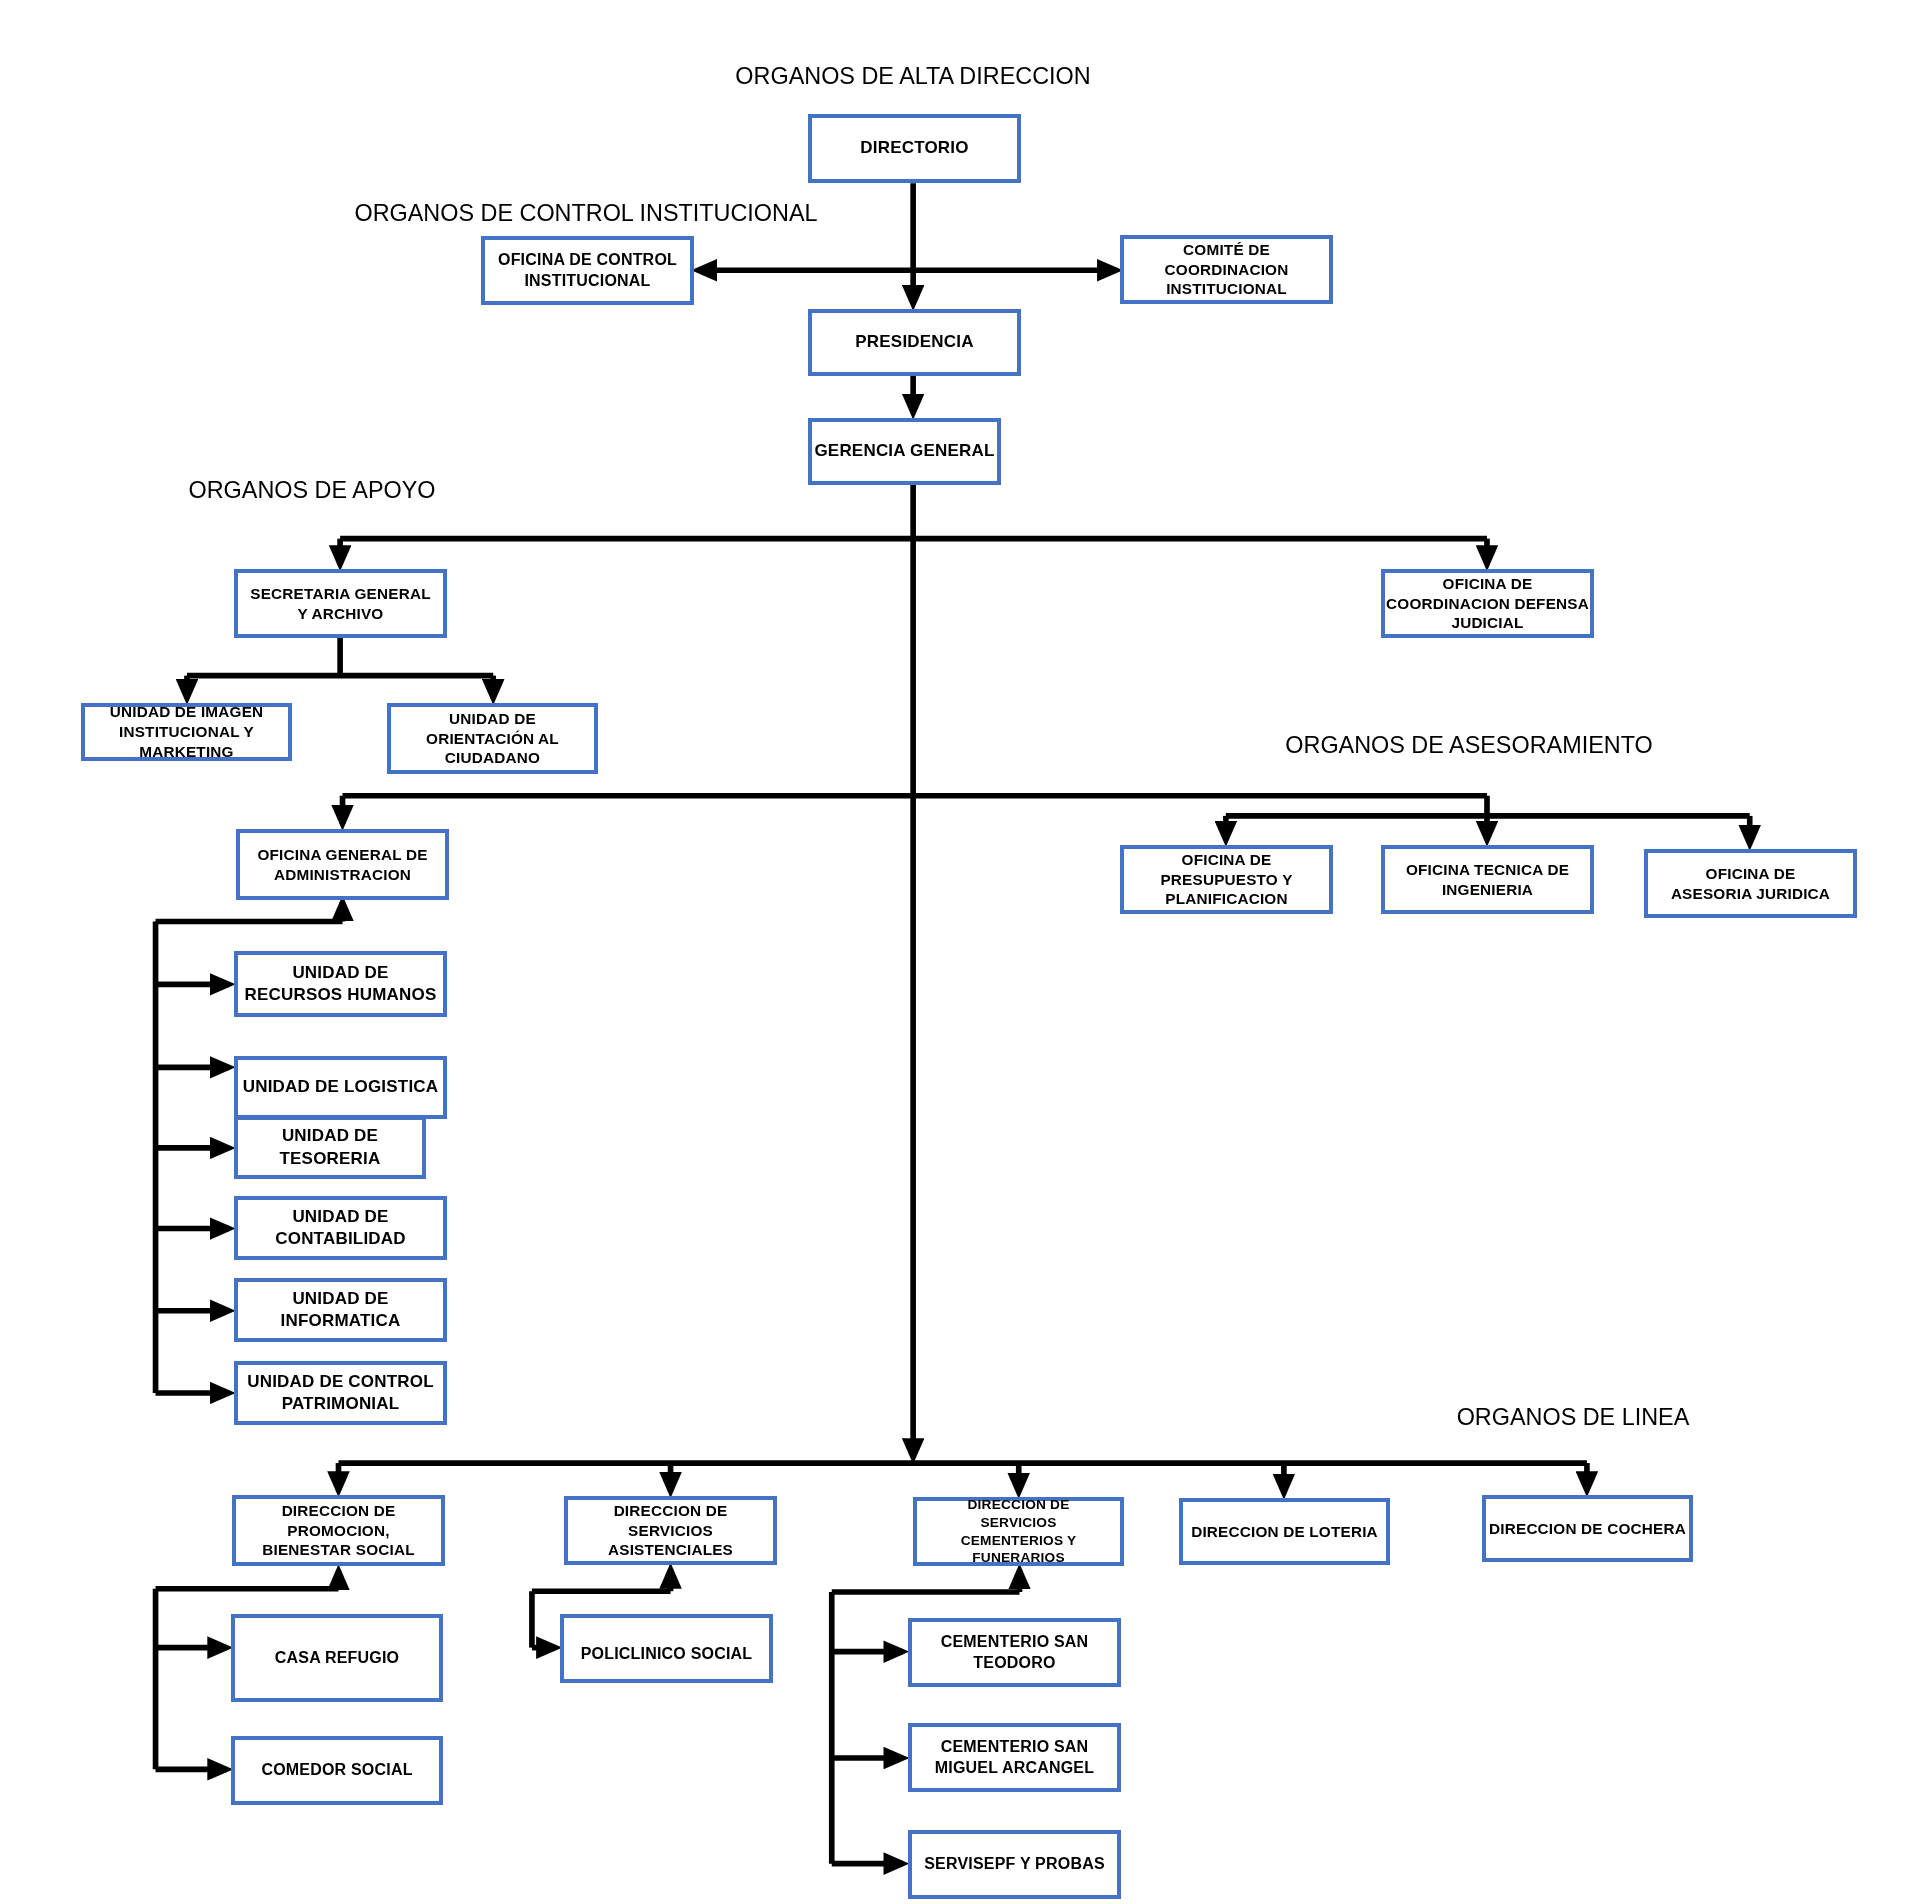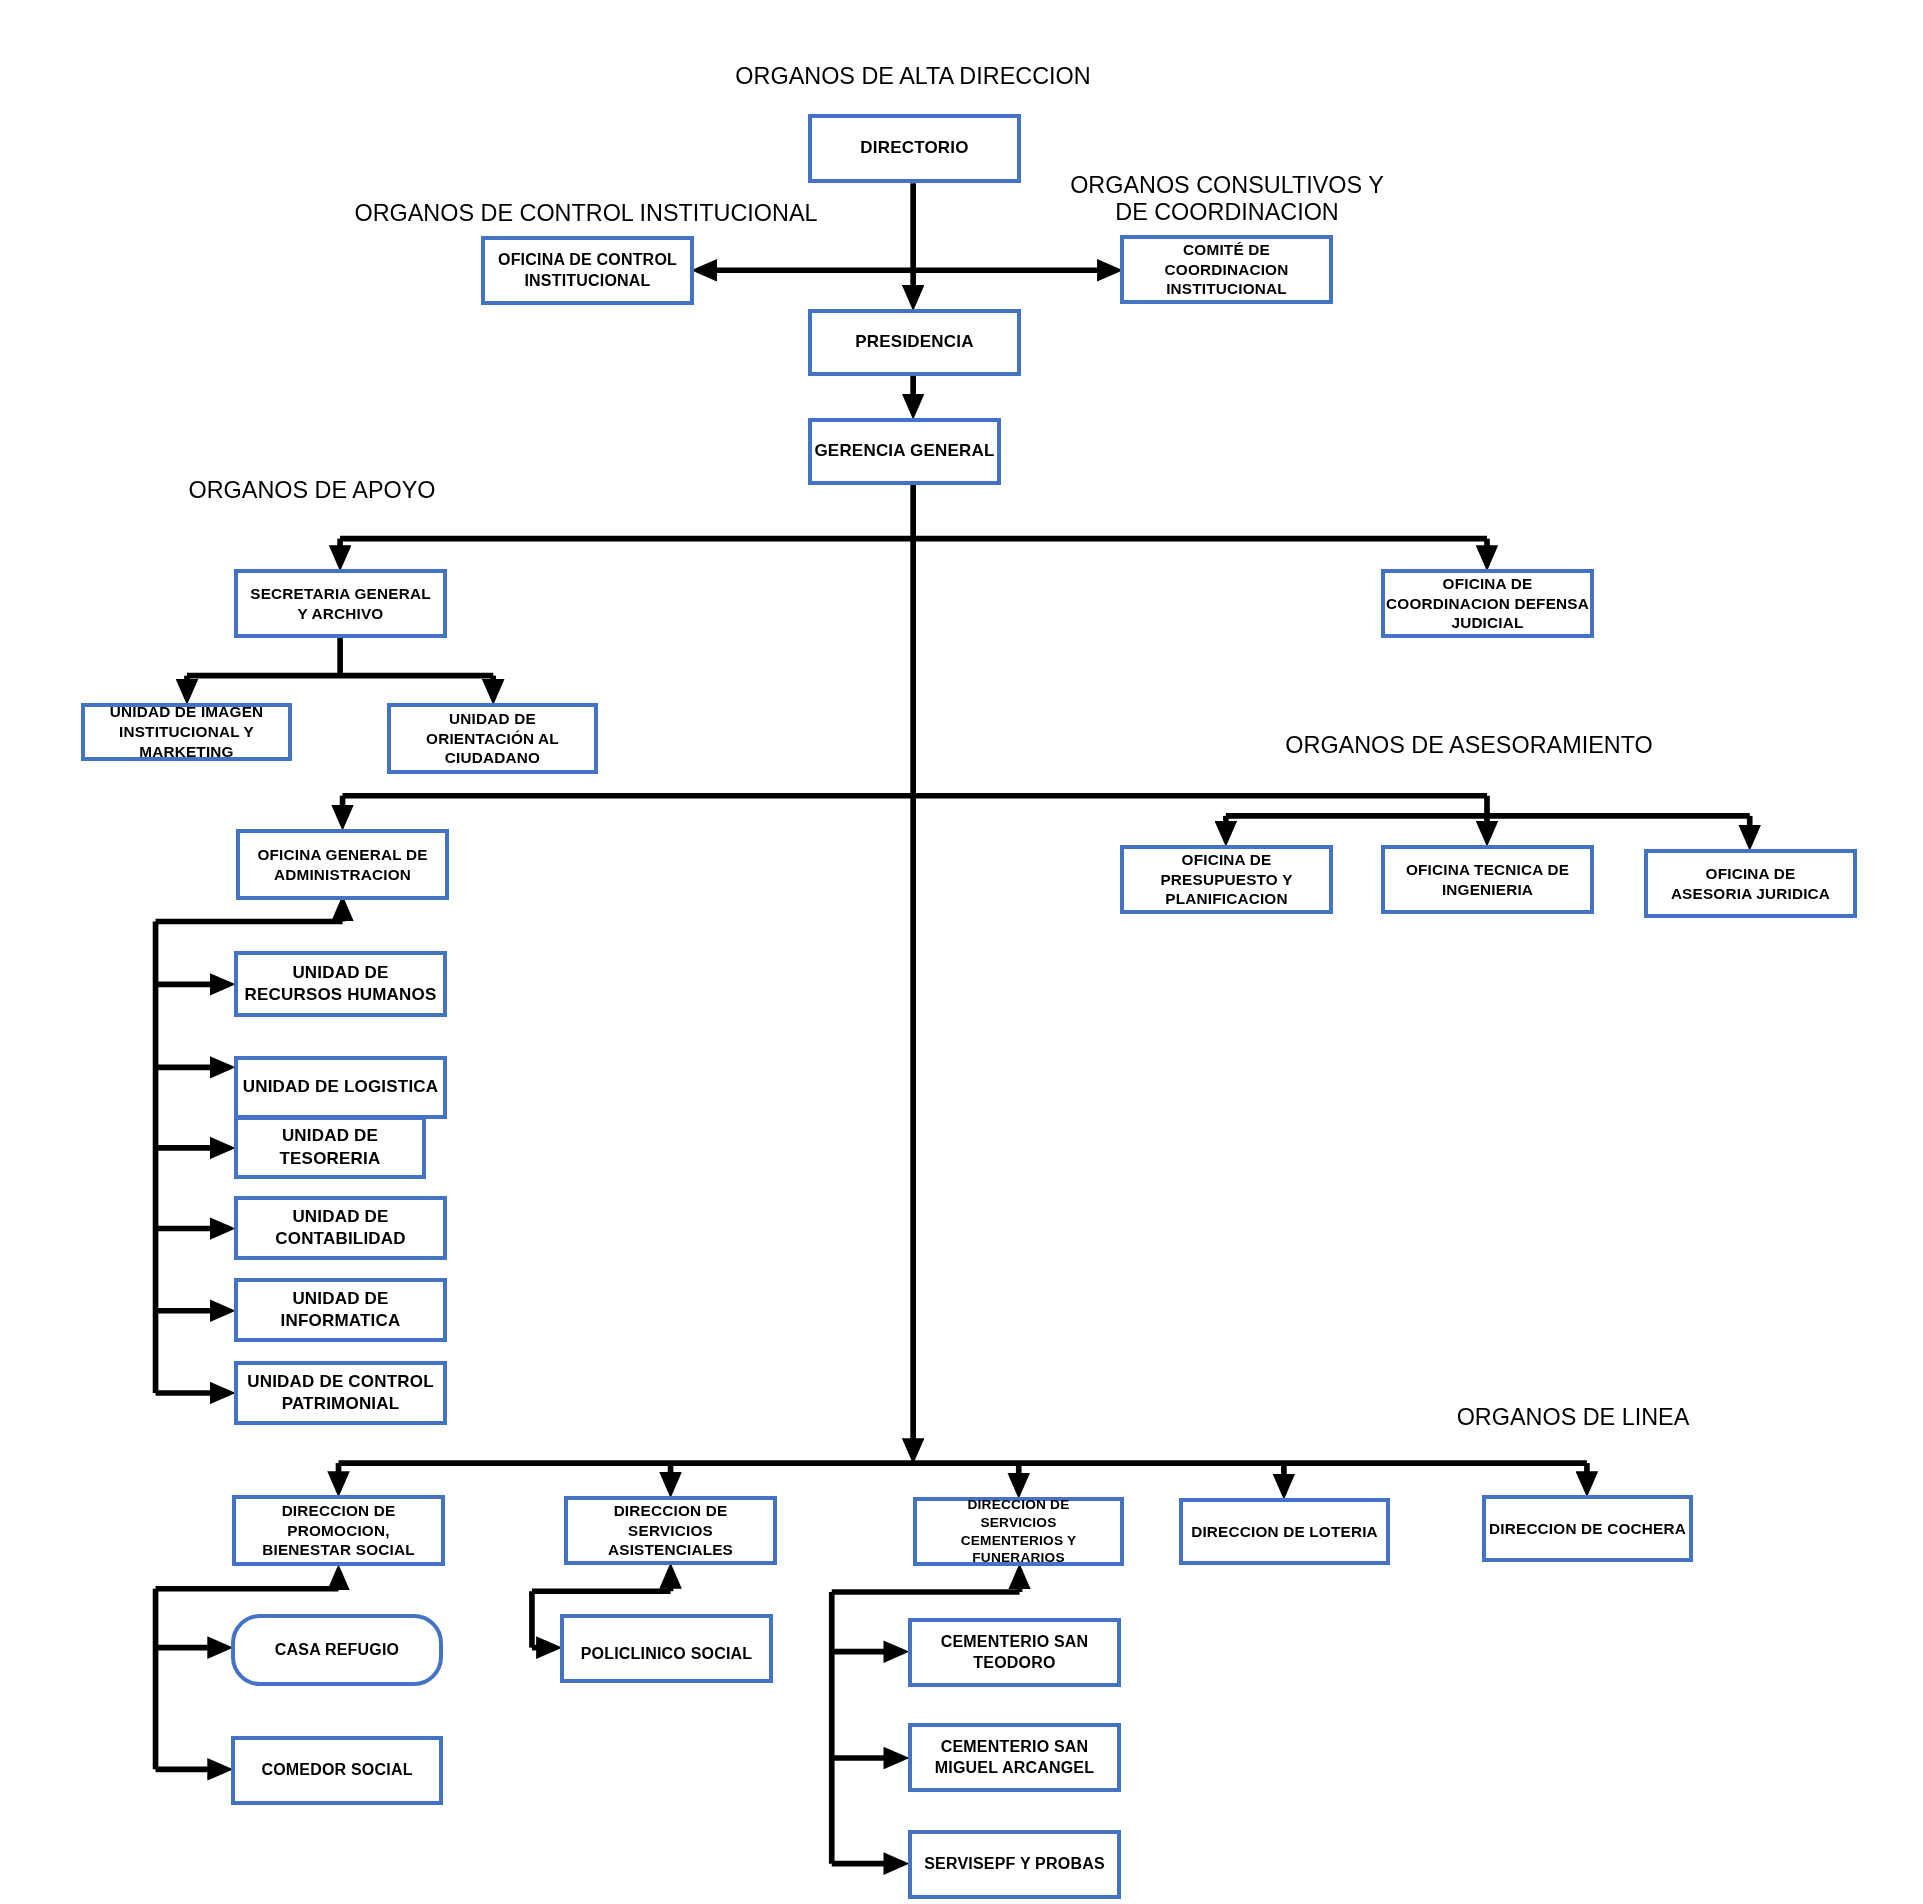--- a/index.html
+++ b/index.html
@@ -114,21 +114,20 @@
       <line x1="1032" y1="2049" x2="1120" y2="2049" stroke="#000000" stroke-width="7" marker-end="url(#ah)"></line>
       <line x1="1032" y1="2181" x2="1120" y2="2181" stroke="#000000" stroke-width="7" marker-end="url(#ah)"></line>
       <line x1="1032" y1="2312" x2="1120" y2="2312" stroke="#000000" stroke-width="7" marker-end="url(#ah)"></line>
     </svg>
 
 
   <div class="heading" style="left:913px;top:63px;">ORGANOS DE ALTA DIRECCION</div>
 
   <div class="heading" style="left:586px;top:200px;">ORGANOS DE CONTROL INSTITUCIONAL</div>
 
-  <div class="heading wrap" style="left:1227px;top:172px;width:322px;">ORGANOS CONSULTIVOS Y DE COORDINACION</div>
 
   <div class="heading" style="left:312px;top:477px;">ORGANOS DE APOYO</div>
 
   <div class="heading" style="left:1469px;top:732px;">ORGANOS DE ASESORAMIENTO</div>
 
   <div class="heading" style="left:1573px;top:1404px;">ORGANOS DE LINEA</div>
 
   <div id="nodes-root">
       <div class="node" style="left: 808px; top: 114px; width: 213px; height: 69px;">
         <span class="lbl" style="font-size: 17px;">DIRECTORIO</span>
@@ -195,21 +194,21 @@
       </div>
       <div class="node" style="left: 913px; top: 1497px; width: 211px; height: 69px;">
         <span class="lbl" style="font-size: 13.7px; max-width: 181px;">DIRECCION DE SERVICIOS CEMENTERIOS Y FUNERARIOS</span>
       </div>
       <div class="node" style="left: 1179px; top: 1498px; width: 211px; height: 67px;">
         <span class="lbl" style="font-size: 15.3px;">DIRECCION DE LOTERIA</span>
       </div>
       <div class="node" style="left: 1482px; top: 1495px; width: 211px; height: 67px;">
         <span class="lbl" style="font-size: 15.3px;">DIRECCION DE COCHERA</span>
       </div>
-      <div class="node" style="left: 231px; top: 1614px; width: 212px; height: 72px; border-radius: 29px;">
+      <div class="node" style="left: 231px; top: 1614px; width: 212px; height: 88px;">
         <span class="lbl" style="font-size: 16px;">CASA REFUGIO</span>
       </div>
       <div class="node" style="left: 231px; top: 1736px; width: 212px; height: 69px;">
         <span class="lbl" style="font-size: 16px;">COMEDOR SOCIAL</span>
       </div>
       <div class="node" style="left: 560px; top: 1614px; width: 213px; height: 69px;">
         <span class="lbl" style="font-size: 16px; margin-top: 12px;">POLICLINICO SOCIAL</span>
       </div>
       <div class="node" style="left: 908px; top: 1618px; width: 213px; height: 69px;">
         <span class="lbl" style="font-size: 16px; max-width: 165px;">CEMENTERIO SAN TEODORO</span>

